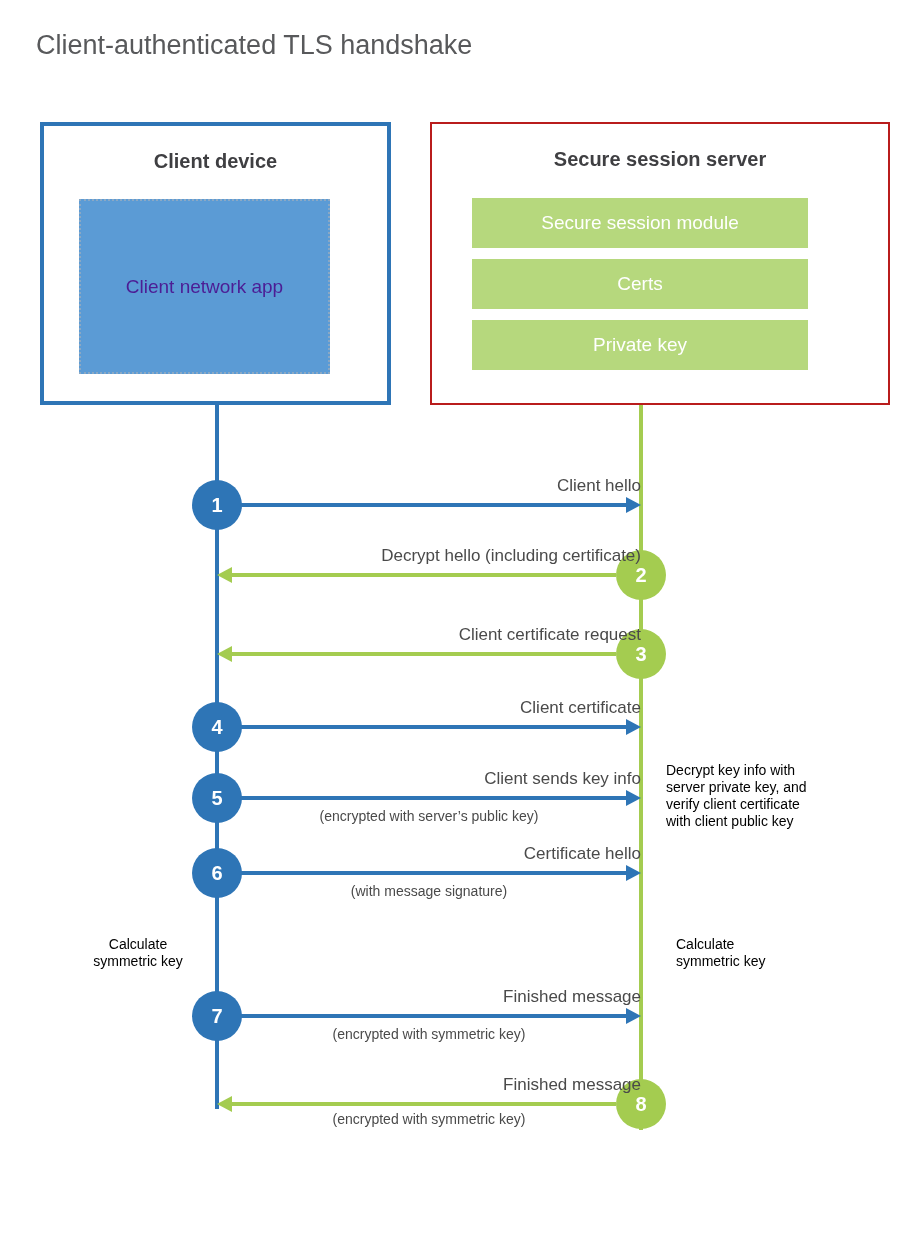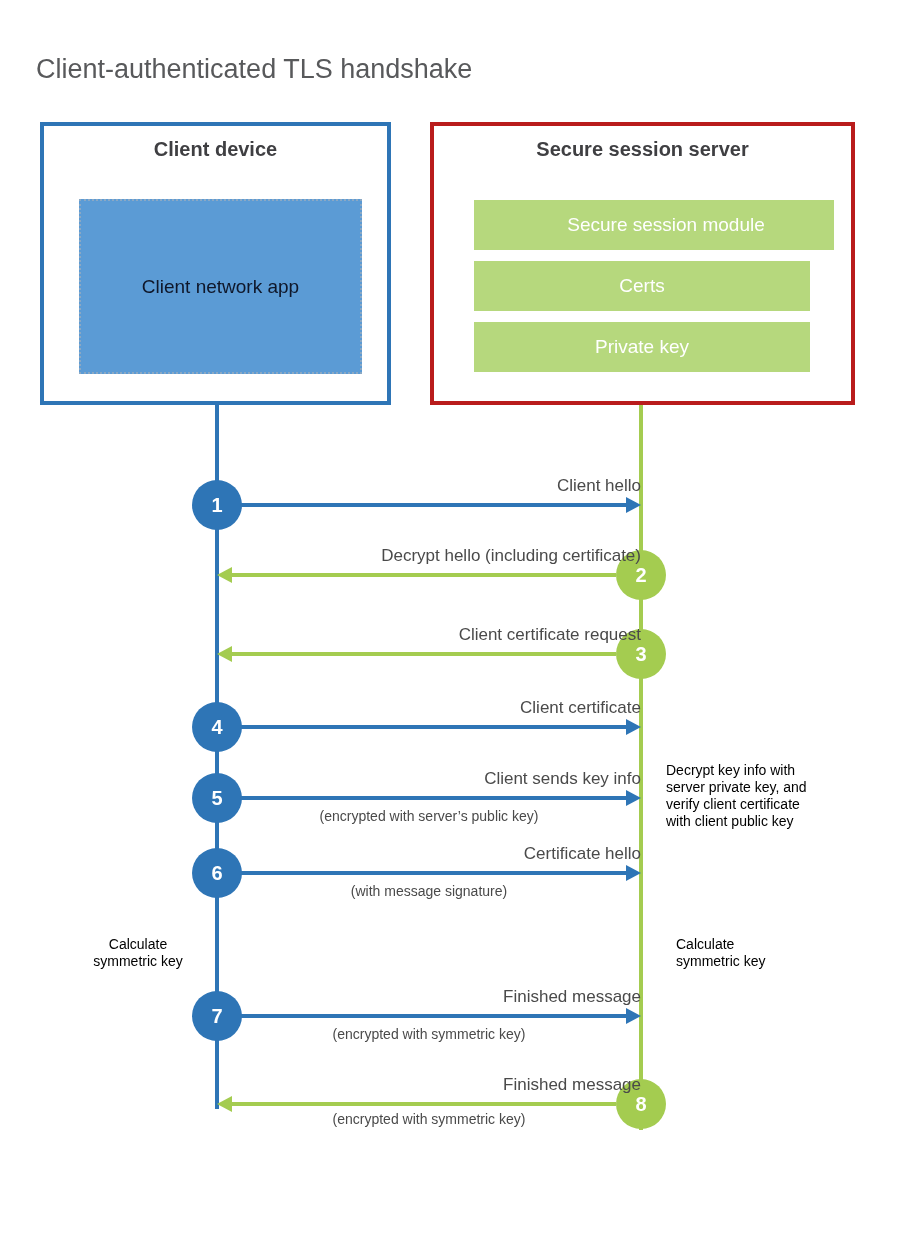--- a/index.html
+++ b/index.html
@@ -10,49 +10,48 @@
     background: #ffffff;
     font-family: "Liberation Sans", sans-serif;
     overflow: hidden;
   }
   .title {
     position: absolute;
     left: 36px; top: 30px;
     font-size: 27px;
     font-weight: 300;
     color: #58595b;
-    margin-top: 24px;
   }
   .entity-box {
     position: absolute;
     top: 122px;
     height: 283px;
     background: #fff;
     box-sizing: border-box;
   }
   .client-box { left: 40px; width: 351px; border: 4px solid #2e75b6; }
-  .server-box { left: 430px; width: 425px; border: 4px solid #b91c1c; }
+  .server-box { left: 430px; width: 460px; border: 2px solid #b91c1c; }
   .entity-title {
     position: absolute;
-    top: 12px; left: 0; right: 0;
+    top: 24px; left: 0; right: 0;
     text-align: center;
     font-size: 20px;
     font-weight: bold;
     color: #3f3f42;
   }
   .app-box {
     position: absolute;
     left: 35px; top: 73px;
-    width: 283px; height: 175px;
+    width: 251px; height: 175px;
     background: #5b9bd5;
     border: 2px dotted #8aa8c4;
     box-sizing: border-box;
     display: flex; align-items: center; justify-content: center;
     text-align: center;
-    color: #0f172a;
+    color: #4c1d95;
     font-size: 19px;
     line-height: 1.55;
   }
   .server-bar {
     position: absolute;
     left: 40px;
     width: 336px; height: 50px;
     background: #b6d87d;
     color: #ffffff;
     font-size: 19px;
@@ -116,21 +115,21 @@
 
   <div class="entity-box client-box">
     <div class="entity-title">Client device</div>
     <div class="app-box">
       <span>Client network app</span>
     </div>
   </div>
 
   <div class="entity-box server-box">
     <div class="entity-title">Secure session server</div>
-    <div class="server-bar" style="top:74px;padding-left:24px;">Secure session module</div>
+    <div class="server-bar" style="top:74px;">Secure session module</div>
     <div class="server-bar" style="top:135px;">Certs</div>
     <div class="server-bar" style="top:196px;">Private key</div>
   </div>
 
   <div class="vline blue"></div>
   <div class="vline green"></div>
 
   <div class="circle blue" style="top:480px;">1</div>
   <div class="msg-label" style="top:476px;">Client hello</div>
   <div class="hline blue" style="top:503px;"></div>

